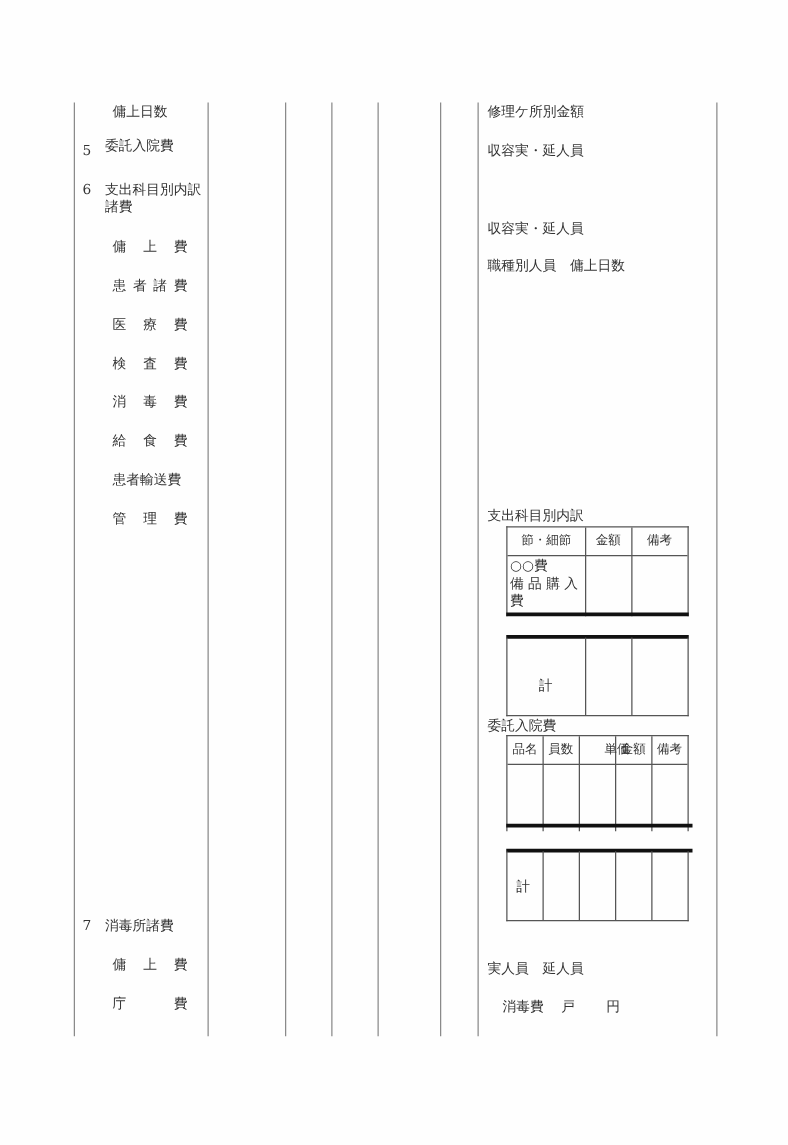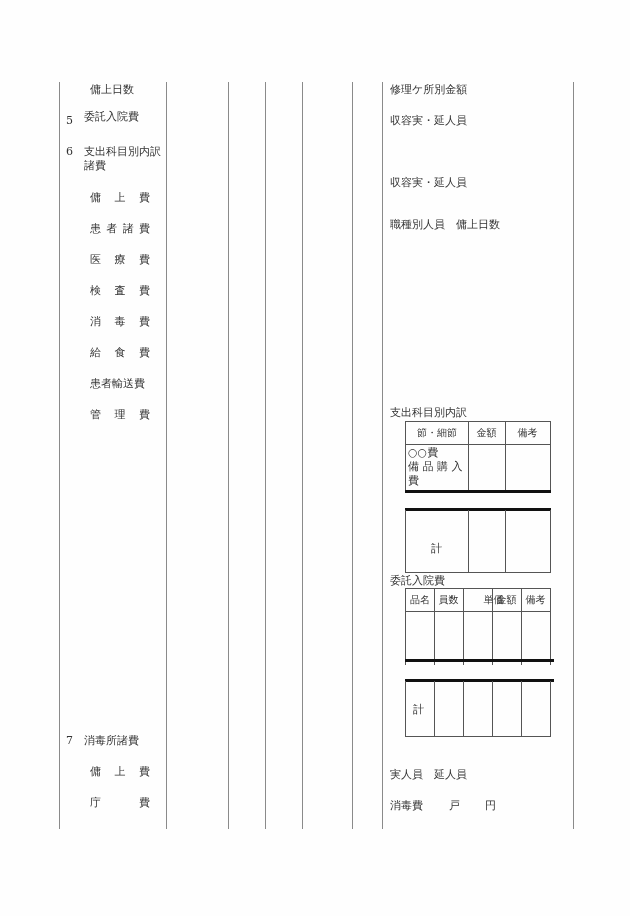--- a/index.html
+++ b/index.html
@@ -82,21 +82,21 @@
 </div>
 <div class="t spread" style="left:90px; top:796px;">
   <span>庁</span>
   <span></span>
   <span>費</span>
 </div>
 
 <div class="t" style="left:390px; top:83px;">修理ケ所別金額</div>
 <div class="t" style="left:390px; top:114px;">収容実・延人員</div>
 <div class="t" style="left:390px; top:176px;">収容実・延人員</div>
-<div class="t" style="left:390px; top:206px;margin-top:12px;">職種別人員　傭上日数</div>
+<div class="t" style="left:390px; top:206px;">職種別人員　傭上日数</div>
 
 <div class="t" style="left:390px; top:406px;">支出科目別内訳</div>
 
 <div class="tbl" style="left:405px; top:421px; width:146px; height:72px; border-bottom:none;">
   <div class="vdiv" style="left:62px;"></div>
   <div class="vdiv" style="left:99px;"></div>
   <div class="hdiv" style="top:22px;"></div>
   <div class="hdr" style="left:0; width:62px;">節・細節</div>
   <div class="hdr" style="left:62px; width:37px;">金額</div>
   <div class="hdr" style="left:99px; width:45px;">備考</div>
@@ -132,15 +132,15 @@
 <div class="thick" style="left:405px; top:679px; width:149px;"></div>
 <div class="tbl" style="left:405px; top:681px; width:146px; height:56px; border-top:none;">
   <div class="vdiv" style="left:28px;"></div>
   <div class="vdiv" style="left:57px;"></div>
   <div class="vdiv" style="left:86px;"></div>
   <div class="vdiv" style="left:115px;"></div>
   <div class="t" style="left:7px; top:22px;">計</div>
 </div>
 
 <div class="t" style="left:390px; top:768px;">実人員　延人員</div>
-<div class="t" style="left:390px; top:799px;">消毒費</div>
+<div class="t" style="left:402px; top:799px;">消毒費</div>
 <div class="t" style="left:449px; top:799px;">戸</div>
 <div class="t" style="left:485px; top:799px;">円</div>
 
 </body></html>

